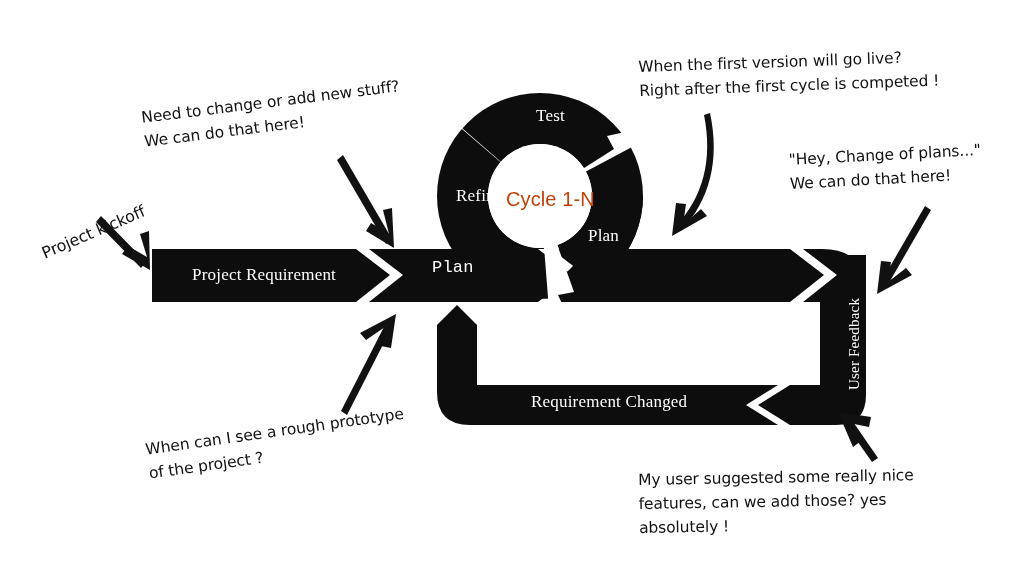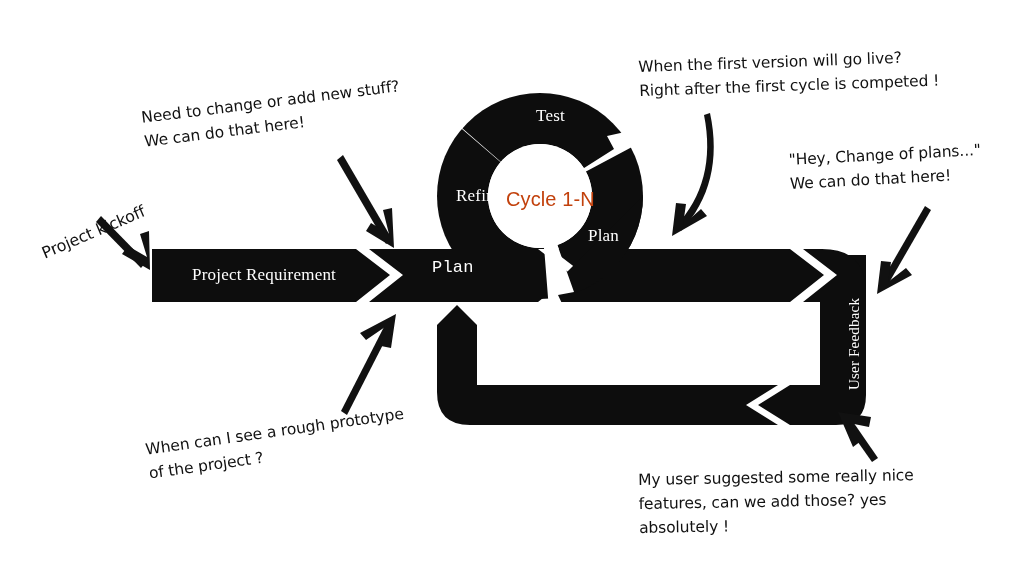--- a/index.html
+++ b/index.html
@@ -151,20 +151,21 @@
   </svg>
 
   <div class="lbl lbl-stage" style="left:192px; top:265px;">Project Requirement</div>
 
   <div class="lbl lbl-stage" style="left:432px; top:258px;font-family:Liberation Mono, monospace;">Plan</div>
 
   <div class="lbl lbl-stage" style="left:675px; top:265px;margin-top:35px;">Release</div>
 
   <div class="lbl lbl-stage lbl-vert" style="left:846px; top:390px; transform: rotate(-90deg);">User Feedback</div>
 
+  <div class="lbl lbl-stage" style="left:531px; top:392px;">Requirement Changed</div>
 
   <div class="lbl lbl-stage" style="left:536px; top:106px;text-align:right;">Test</div>
 
   <div class="lbl lbl-stage" style="left:588px; top:226px;">Plan</div>
 
   <div class="lbl lbl-stage" style="left:456px; top:186px;">Refine</div>
 
   <div class="lbl lbl-cycle" style="left:506px; top:188px;">Cycle 1-N</div>
 
   <div class="note" style="left:38px; top:243px; transform: rotate(-23deg); font-size:16px;">

